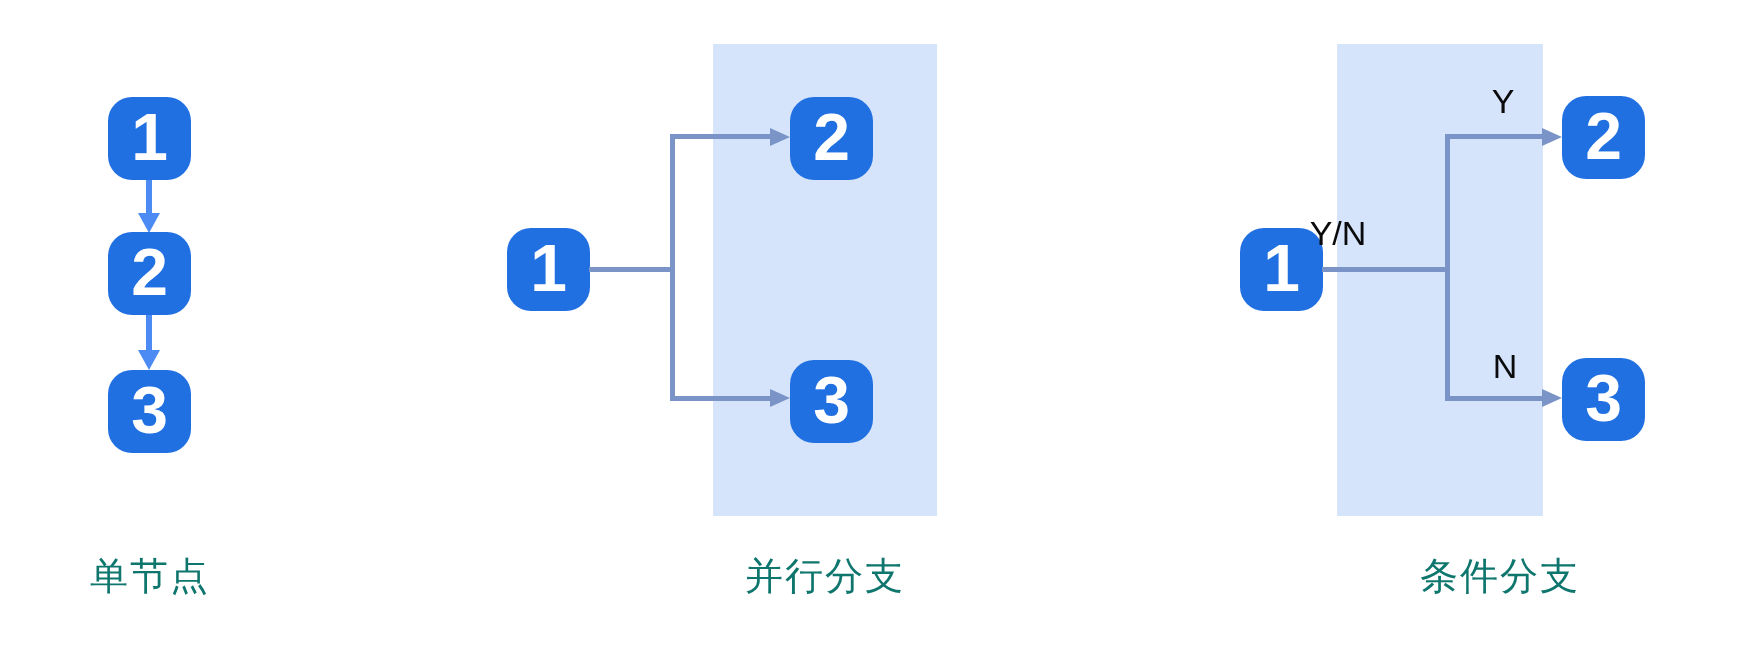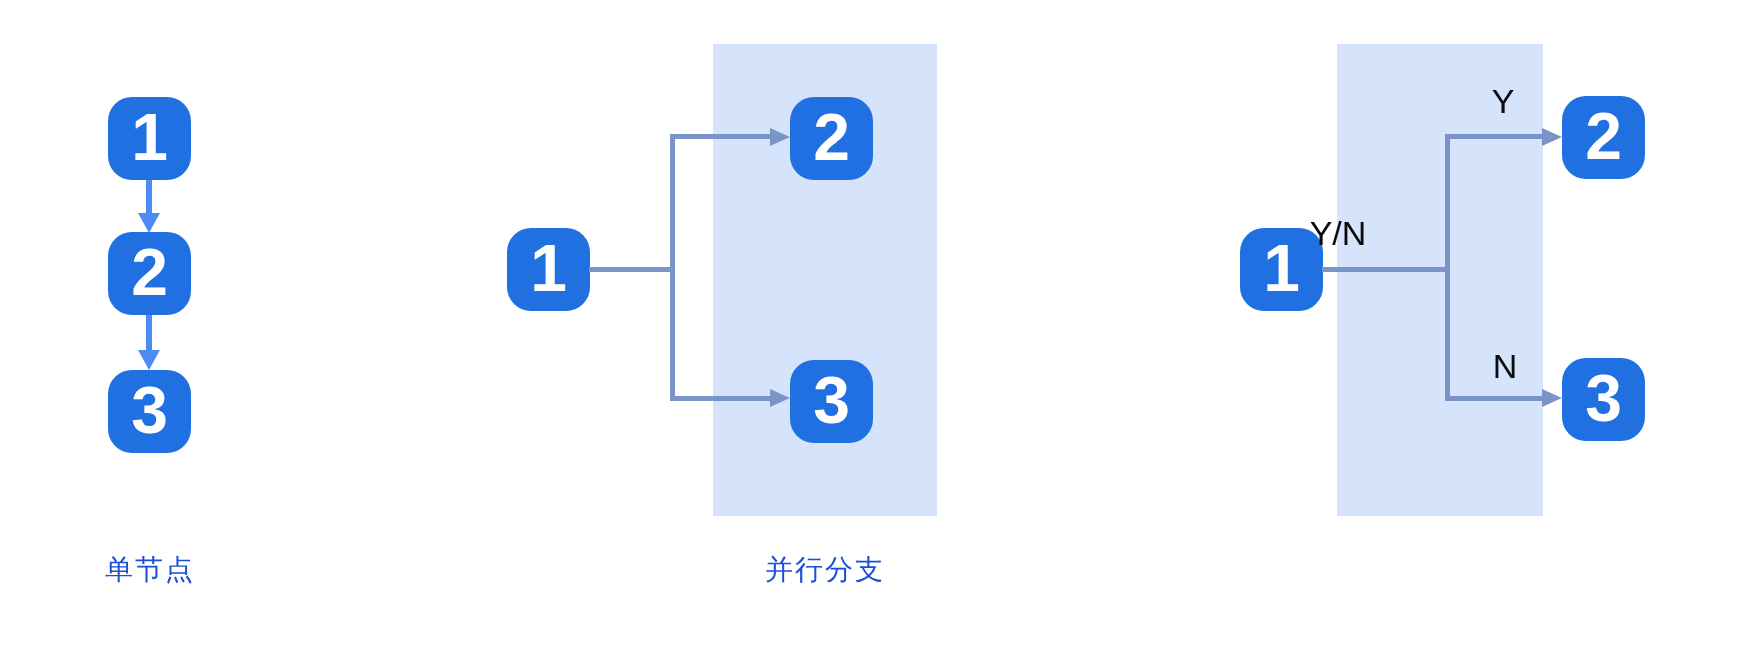--- a/index.html
+++ b/index.html
@@ -71,23 +71,23 @@
     border-left: 11px solid transparent;
     border-right: 11px solid transparent;
     border-top: 20px solid #4C8BF4;
   }
   
   .caption {
     position: absolute;
     top: 551px;
     width: 240px;
     text-align: center;
-    font-size: 28px;
+    font-size: 38px;
     letter-spacing: 2px;
-    color: #1d4ed8;
+    color: #0f766e;
   }
   
   .edge-label {
     position: absolute;
     width: 110px;
     text-align: center;
     font-size: 34px;
     color: #0B0B0D;
   }
 </style>
@@ -161,14 +161,15 @@
   <div class="head-right" style="left:1542px; top:389px;"></div>
 
   <div class="node" style="left:1562px; top:96px;">
     <span>2</span>
   </div>
 
   <div class="node" style="left:1562px; top:358px;">
     <span>3</span>
   </div>
 
+  <div class="caption" style="left:1380px;">条件分支</div>
 
 </div>
 
 </body></html>

